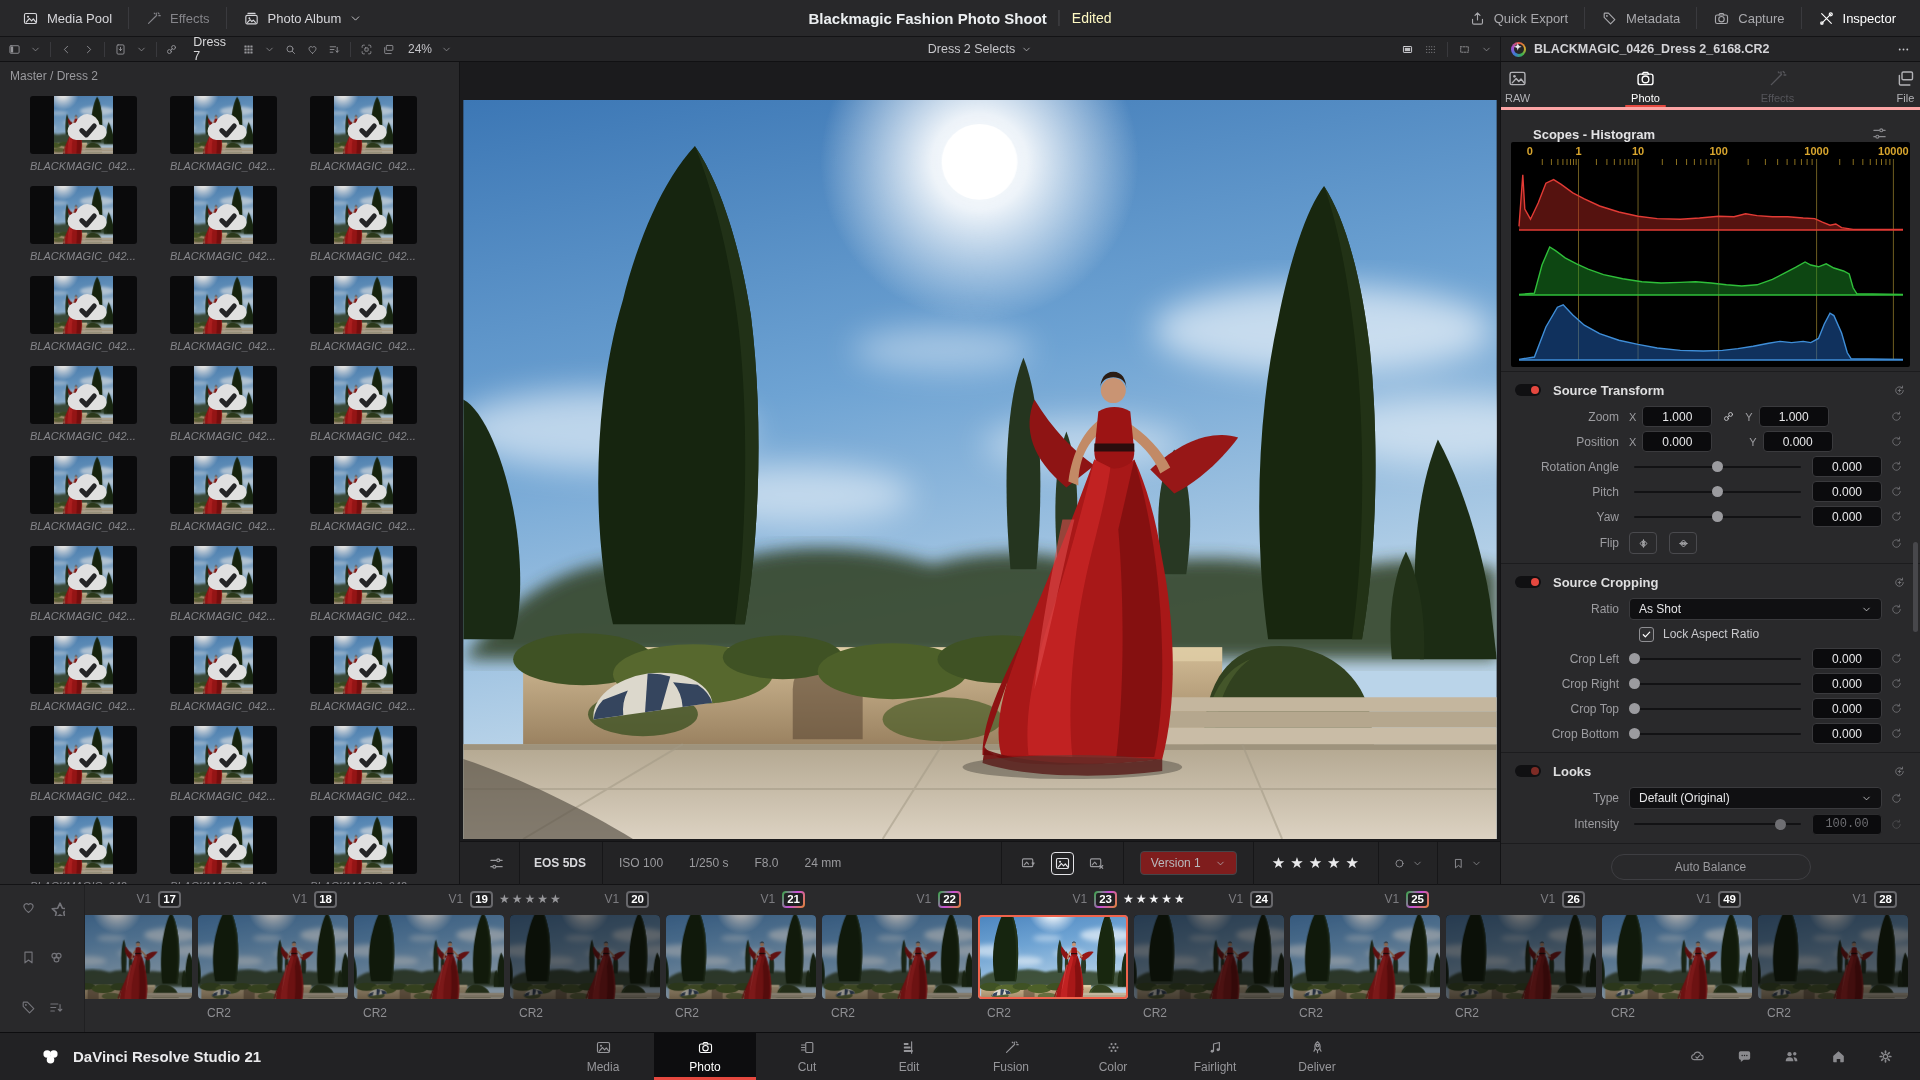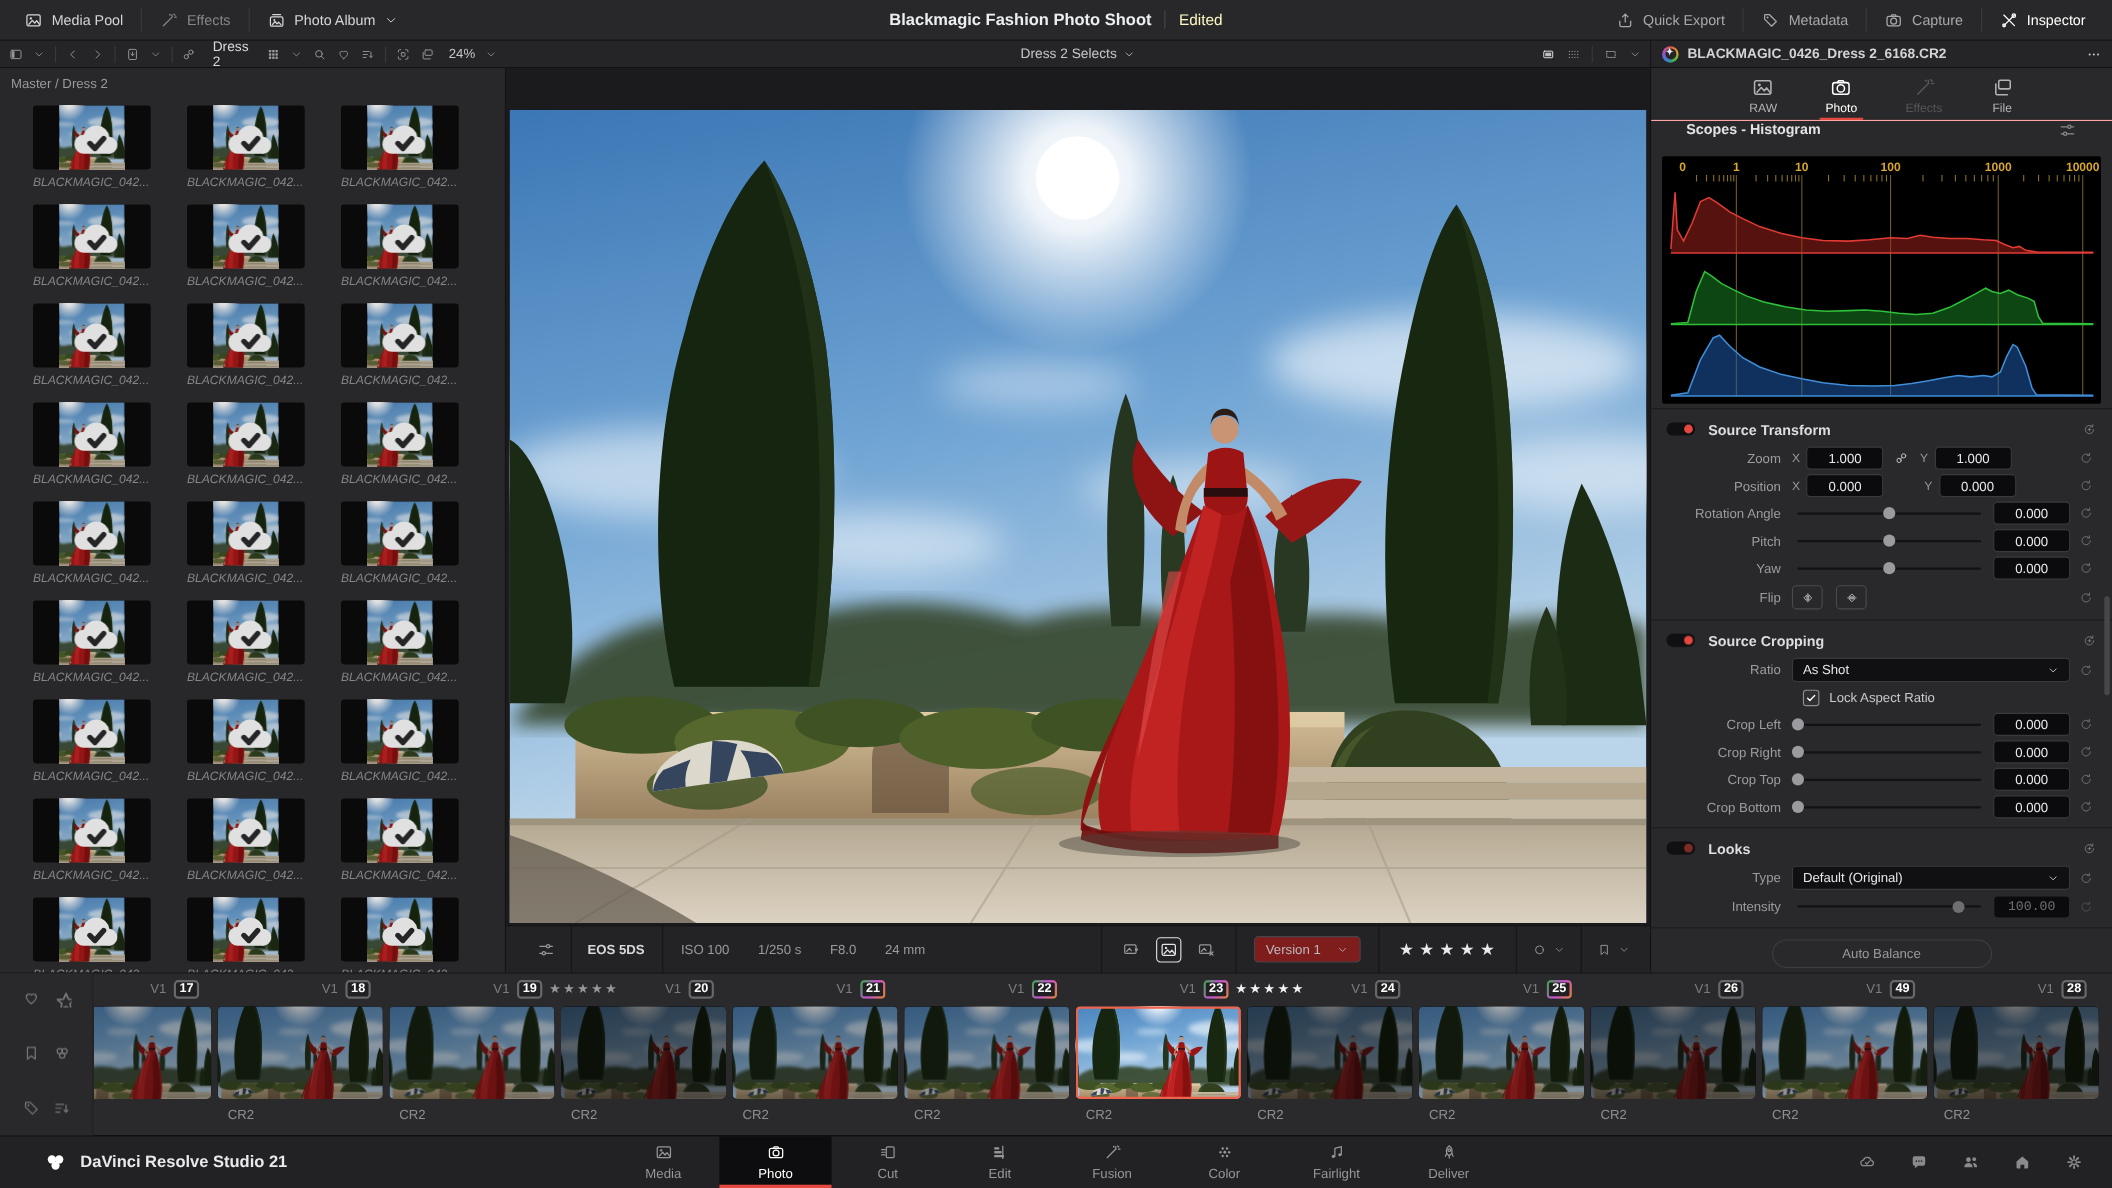--- a/index.html
+++ b/index.html
@@ -67,28 +67,28 @@
   .vinfo .cam {color:#d8d8dc; font-weight:700; font-size:12px;}
   .vinfo .meta {display:flex; gap:26px; color:#9a9a9e;}
   .picks {display:flex; align-items:center; gap:14px;}
   .pick-active {border:1.5px solid #e4e4e8; border-radius:4px; padding:2px; color:#e4e4e8; display:flex;}
   .verbox {display:flex; align-items:center; gap:14px; height:24px; padding:0 10px;
     background:#7f1d1d; border:1px solid #454549; border-radius:4px; color:#b9b9bd;}
   .vstars {color:#e9e9eb; font-size:15px; letter-spacing:5px;}
 
   
   .inspector {width:420px; background:#29292b; border-left:1px solid #131315; position:relative; overflow:hidden;}
-  .insp-tabs {height:48px; display:flex; justify-content:center; gap:36px; border-bottom:1px solid #fca5a5;}
+  .insp-tabs {height:48px; display:flex; justify-content:space-between; gap:36px; border-bottom:3px solid #fca5a5;}
   .itab {display:flex; flex-direction:column; align-items:center; justify-content:center; gap:3px;
     font-size:11px; color:#b2b2b6; position:relative; padding:2px 4px 0;}
   .itab.active {color:#fff;}
   .itab.active::after {content:""; position:absolute; bottom:0; left:-2px; right:-2px; height:2.5px;
     background:#e5483f; border-radius:2px;}
   .itab.disabled {color:#55555a;}
-  .scopes-head {height:32px; display:flex; align-items:flex-start; justify-content:space-between; padding:0 32px;}
+  .scopes-head {height:32px; display:flex; align-items:flex-end; justify-content:space-between; padding:0 32px;}
   .scopes-head .t {font-size:13px; font-weight:700; color:#e3e3e5;}
   .scopes-head .gi {color:#8a8a8e;}
   .histo-wrap {margin:0 10px 4px; background:#000; border-radius:2px;}
   .sect {border-top:1px solid #1c1c1e; padding:4px 0 6px;}
   .sect-head {display:flex; align-items:center; height:28px; padding:0 14px; gap:12px;}
   .toggle {width:26px; height:12px; border-radius:6px; background:#101012; position:relative; flex-shrink:0;}
   .toggle i {position:absolute; right:2px; top:2px; width:8px; height:8px; border-radius:50%; background:#e5483f;}
   .toggle.off i {background:#7e2b25;}
   .sect-title {flex:1; font-size:13px; font-weight:700; color:#dededf;}
   .rst {color:#77777b; display:flex;}
@@ -577,21 +577,21 @@
     <svg class="ic sm">
         <use href="#i-importdoc"></use>
       </svg>
     <svg class="ic xs">
         <use href="#i-chev"></use>
       </svg>
     <div class="r2-sep"></div>
     <svg class="ic sm">
         <use href="#i-link"></use>
       </svg>
-    <span class="txt">Dress 2</span>
+    <span class="txt">Dress 7</span>
     <svg class="ic sm">
         <use href="#i-grid9"></use>
       </svg>
     <svg class="ic xs">
         <use href="#i-chev"></use>
       </svg>
     <svg class="ic sm">
         <use href="#i-search"></use>
       </svg>
     <svg class="ic sm">

